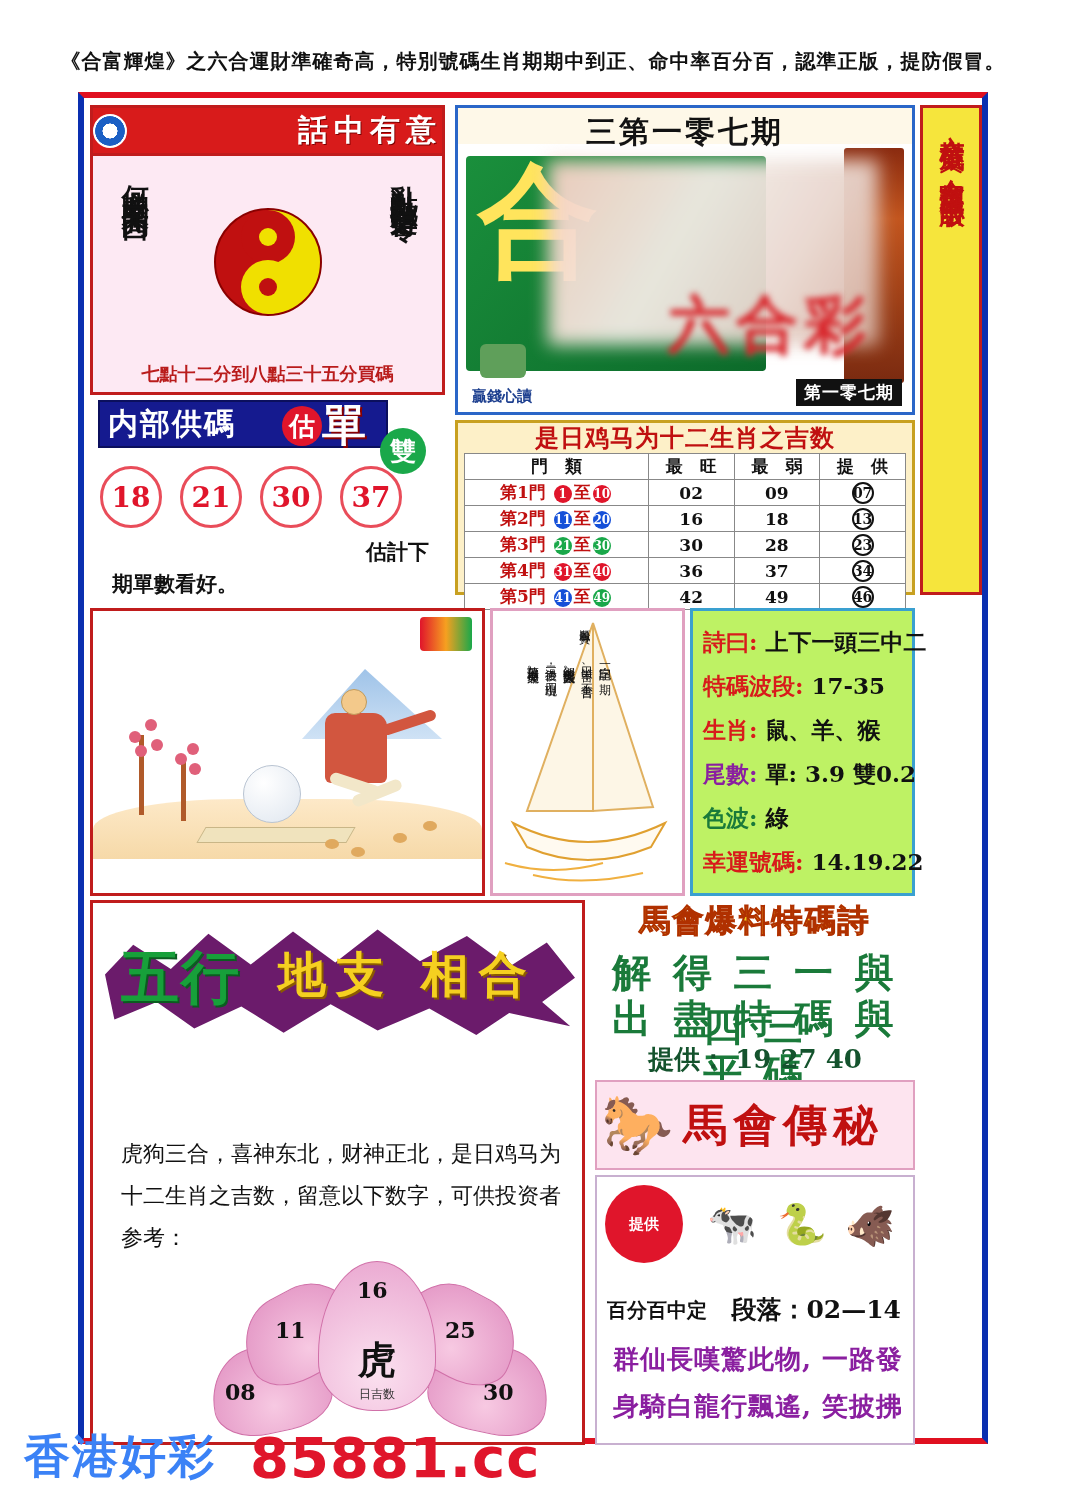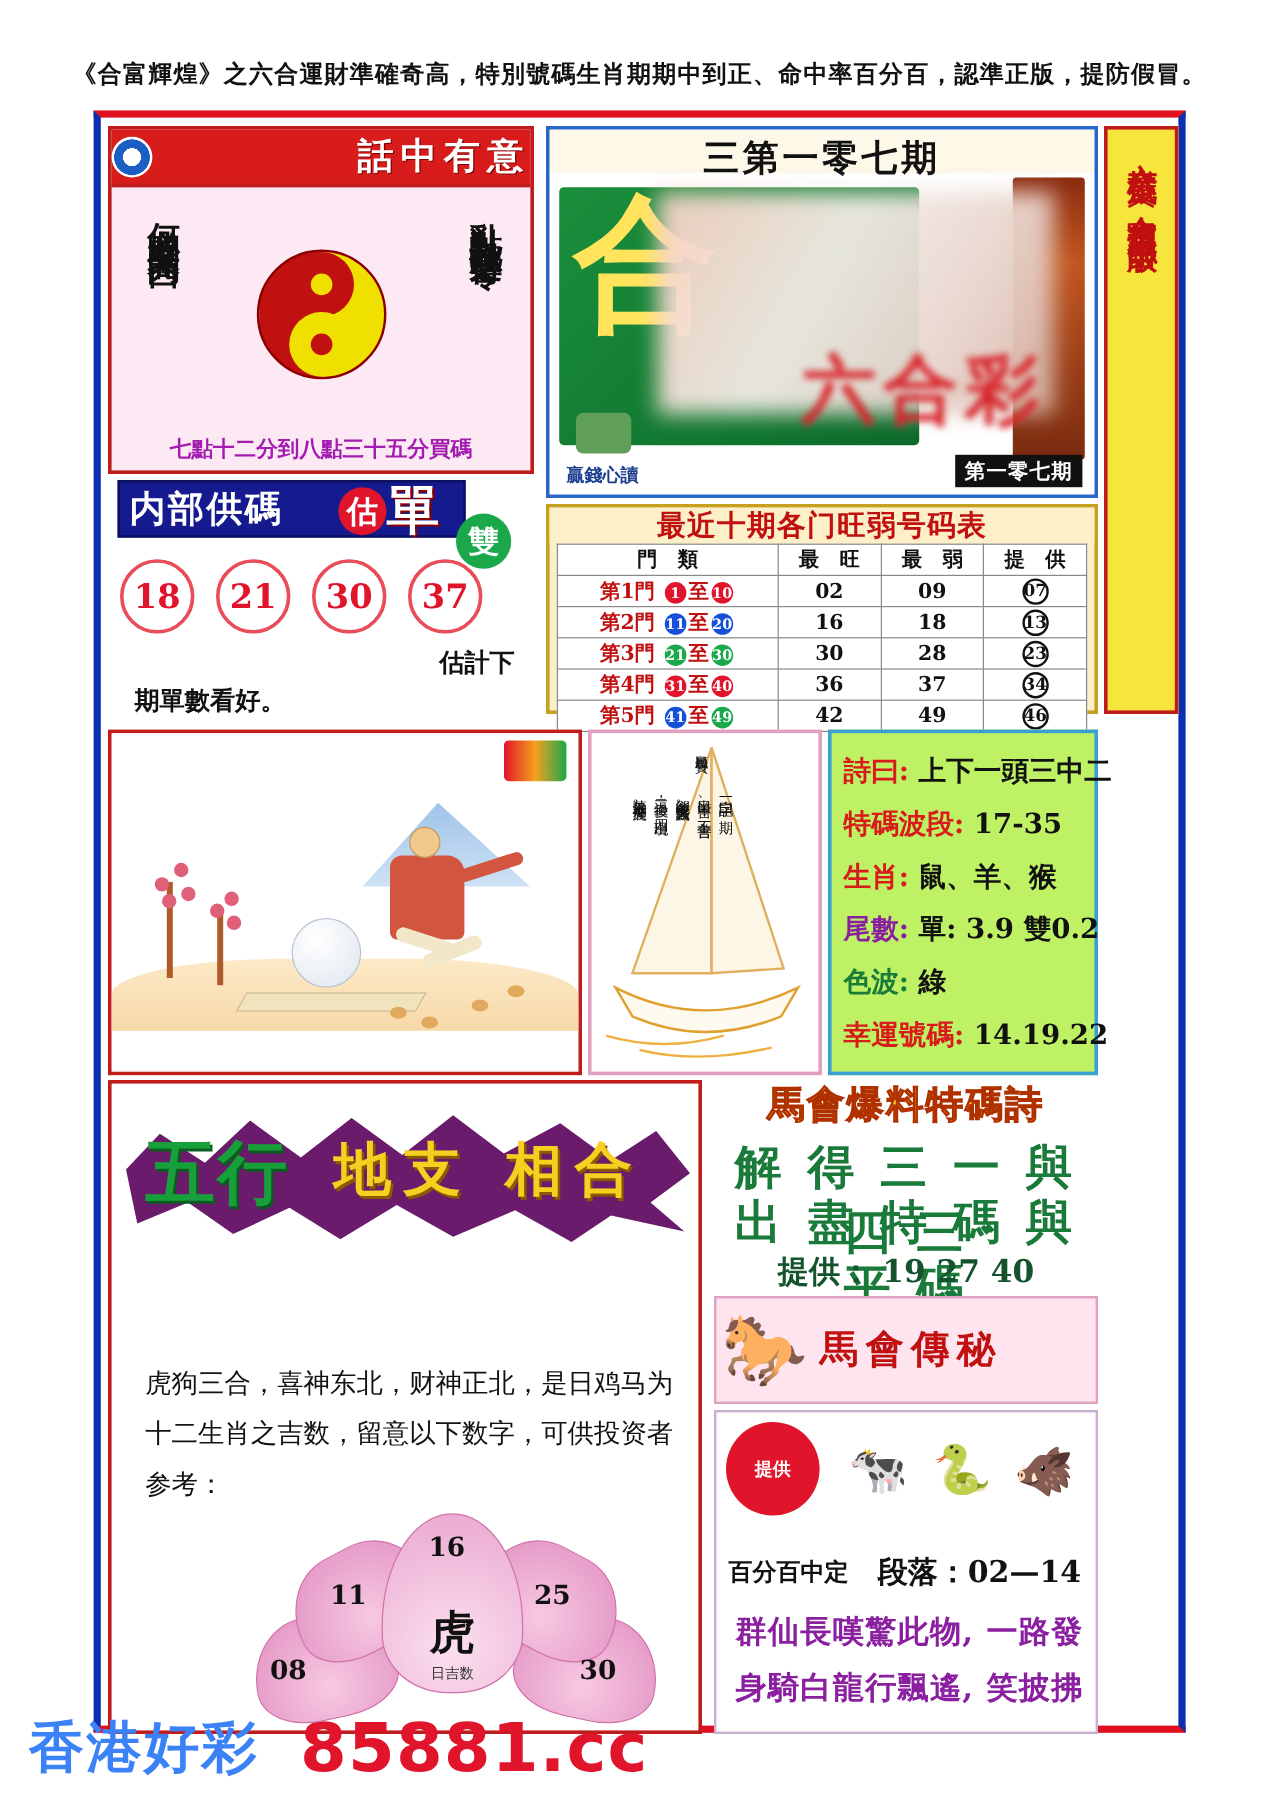--- a/index.html
+++ b/index.html
@@ -76,21 +76,21 @@
     position:absolute; top:8px;
     writing-mode:vertical-rl; text-orientation:upright;
     font-family:"DejaVu Serif", serif; font-weight:bold;
     font-size:27px; color:#111; letter-spacing:5px; line-height:1.05;
   }
   .vtext.left  { left:28px; }
   .vtext.right { right:24px; }
   .hz-foot {
     position:absolute; left:0; bottom:6px; width:100%;
     text-align:center; font-family:"DejaVu Serif", serif;
-    font-size:18px; font-weight:bold; color:#a21caf;
+    font-size:18px; font-weight:bold; color:#b91c1c;
   }
 
   
   .panel-poster {
     position:absolute; left:455px; top:105px;
     width:460px; height:310px;
     border:3px solid #2a66c8; background:#ffffff; overflow:hidden;
   }
   .poster-bg {
     position:absolute; inset:0;
@@ -352,21 +352,21 @@
     font-family:"DejaVu Serif", serif; font-size:26px; font-weight:bold; color:#14532d;
   }
 
   .panel-horse {
     position:absolute; left:595px; top:1080px; width:320px; height:90px;
     background:#fde4ef; border:2px solid #e0a0c0;
     display:flex; align-items:center;
   }
   .horse-glyph { font-size:58px; margin-left:4px; color:#9a5a28; line-height:1; }
   .horse-txt {
-    font-family:"DejaVu Serif", serif; font-size:32px; font-weight:bold;
+    font-family:"DejaVu Serif", serif; font-size:44px; font-weight:bold;
     color:#c01010; letter-spacing:6px; margin-left:10px;
   }
 
   .panel-animals {
     position:absolute; left:595px; top:1175px; width:320px; height:270px;
     border:2px solid #c8b0d0; background:#fff;
   }
   .seal {
     position:absolute; left:8px; top:8px; width:78px; height:78px;
     border-radius:50%; background:#e0152b; color:#fff;
@@ -450,21 +450,21 @@
       <div class="ball">18</div>
       <div class="ball">21</div>
       <div class="ball">30</div>
       <div class="ball">37</div>
     </div>
     <div class="nb-guji">估計下</div>
     <div class="nb-note">期單數看好。</div>
   </div>
 
   <div class="panel-table">
-    <div class="tb-title">最近十期各门旺弱号码表</div>
+    <div class="tb-title">是日鸡马为十二生肖之吉数</div>
     <table class="ranks">
       <thead>
         <tr>
           <th>門　類</th>
           <th>最　旺</th>
           <th>最　弱</th>
           <th>提　供</th>
         </tr>
       </thead>
       <tbody>

